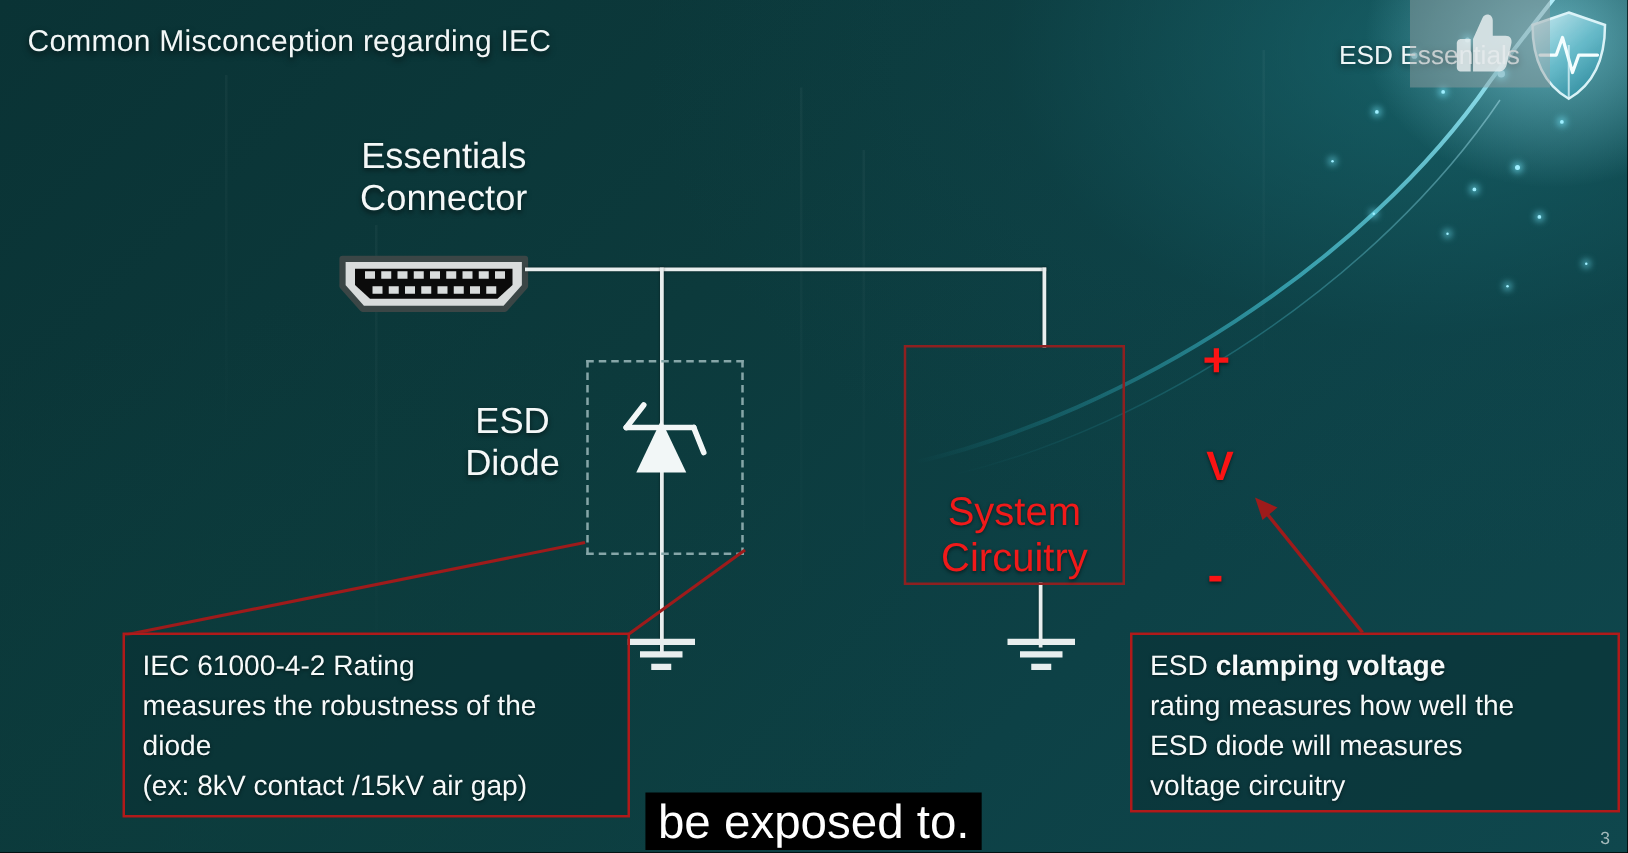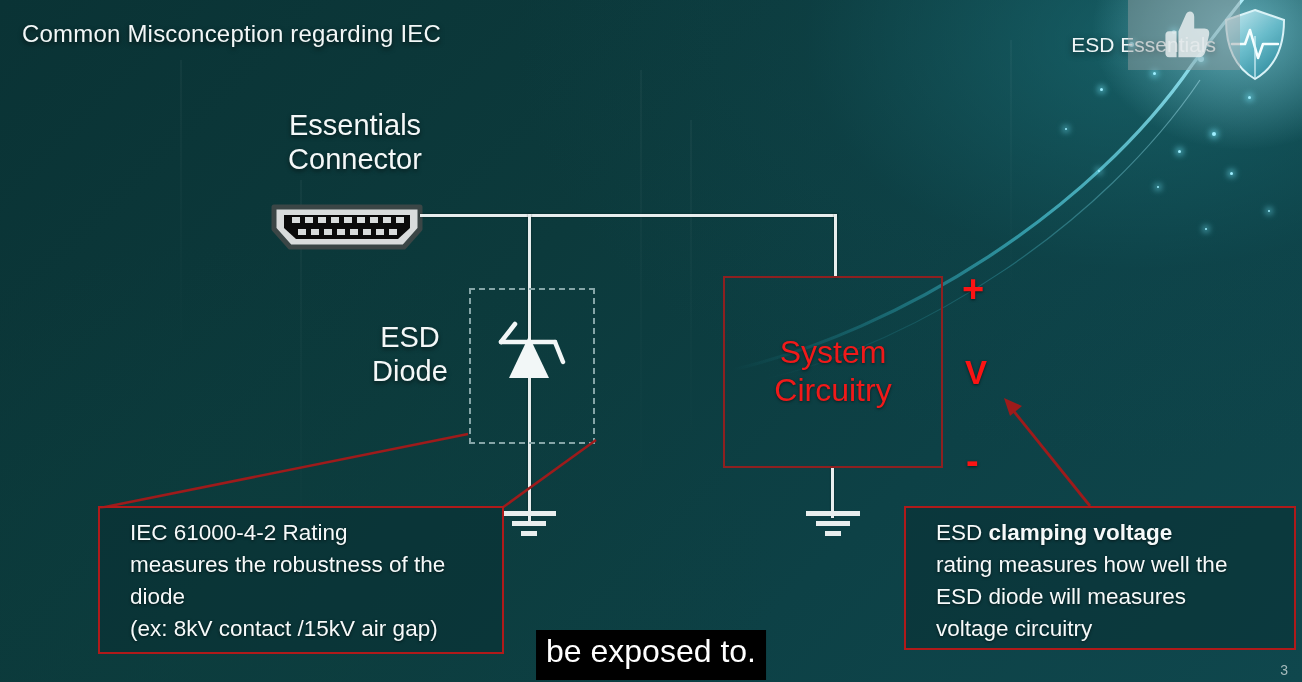--- a/index.html
+++ b/index.html
@@ -97,24 +97,24 @@
     left: 469px; top: 288px;
     width: 126px; height: 156px;
     border: 2px dashed #86a6a8;
     box-sizing: border-box;
   }
 
   
   .sys-box {
     position: absolute;
     left: 723px; top: 276px;
-    width: 220px; height: 192px;
+    width: 177px; height: 192px;
     border: 2px solid #8e2020;
     box-sizing: border-box;
-    display: flex; align-items: center; justify-content: center;
+    display: flex; align-items: flex-end; justify-content: center;
   }
   .sys-text {
     color: #f01a1a;
     font-size: 32px;
     line-height: 1.18;
     text-align: center;
     text-shadow: 0 1px 3px rgba(0,0,0,0.5);
   }
 
   
@@ -127,42 +127,42 @@
   #plus-sign  { left: 962px; top: 268px; font-size: 38px; }
   #v-sign     { left: 965px; top: 354px; font-size: 33px; }
   #minus-sign { left: 966px; top: 440px; font-size: 38px; }
 
   
   .callout {
     position: absolute;
     border: 2px solid #b01a1a;
     background: rgba(9,48,51,0.55);
     box-sizing: border-box;
-    padding: 9px 14px 10px 30px;
+    padding: 9px 14px 10px 14px;
   }
   .callout p {
     margin: 0;
     color: #f6fafa;
     font-size: 22.5px;
     line-height: 1.42;
     text-shadow: 0 1px 3px rgba(0,0,0,0.6);
   }
   .callout b { font-weight: 700; }
   #callout-left  { left: 98px;  top: 506px; width: 406px; height: 148px; }
   #callout-right { left: 904px; top: 506px; width: 392px; height: 144px; }
 
   
   .caption {
     position: absolute;
     left: 50%; transform: translateX(-50%);
     bottom: 2px;
     background: #000;
     color: #fff;
-    font-size: 32px;
-    padding: 3px 10px 10px 10px;
+    font-size: 38px;
+    padding: 3px 10px 0 10px;
     white-space: nowrap;
   }
 
   
   .page-num {
     position: absolute;
     right: 14px; bottom: 4px;
     font-size: 14px;
     color: #c9d6d6;
     opacity: 0.8;

